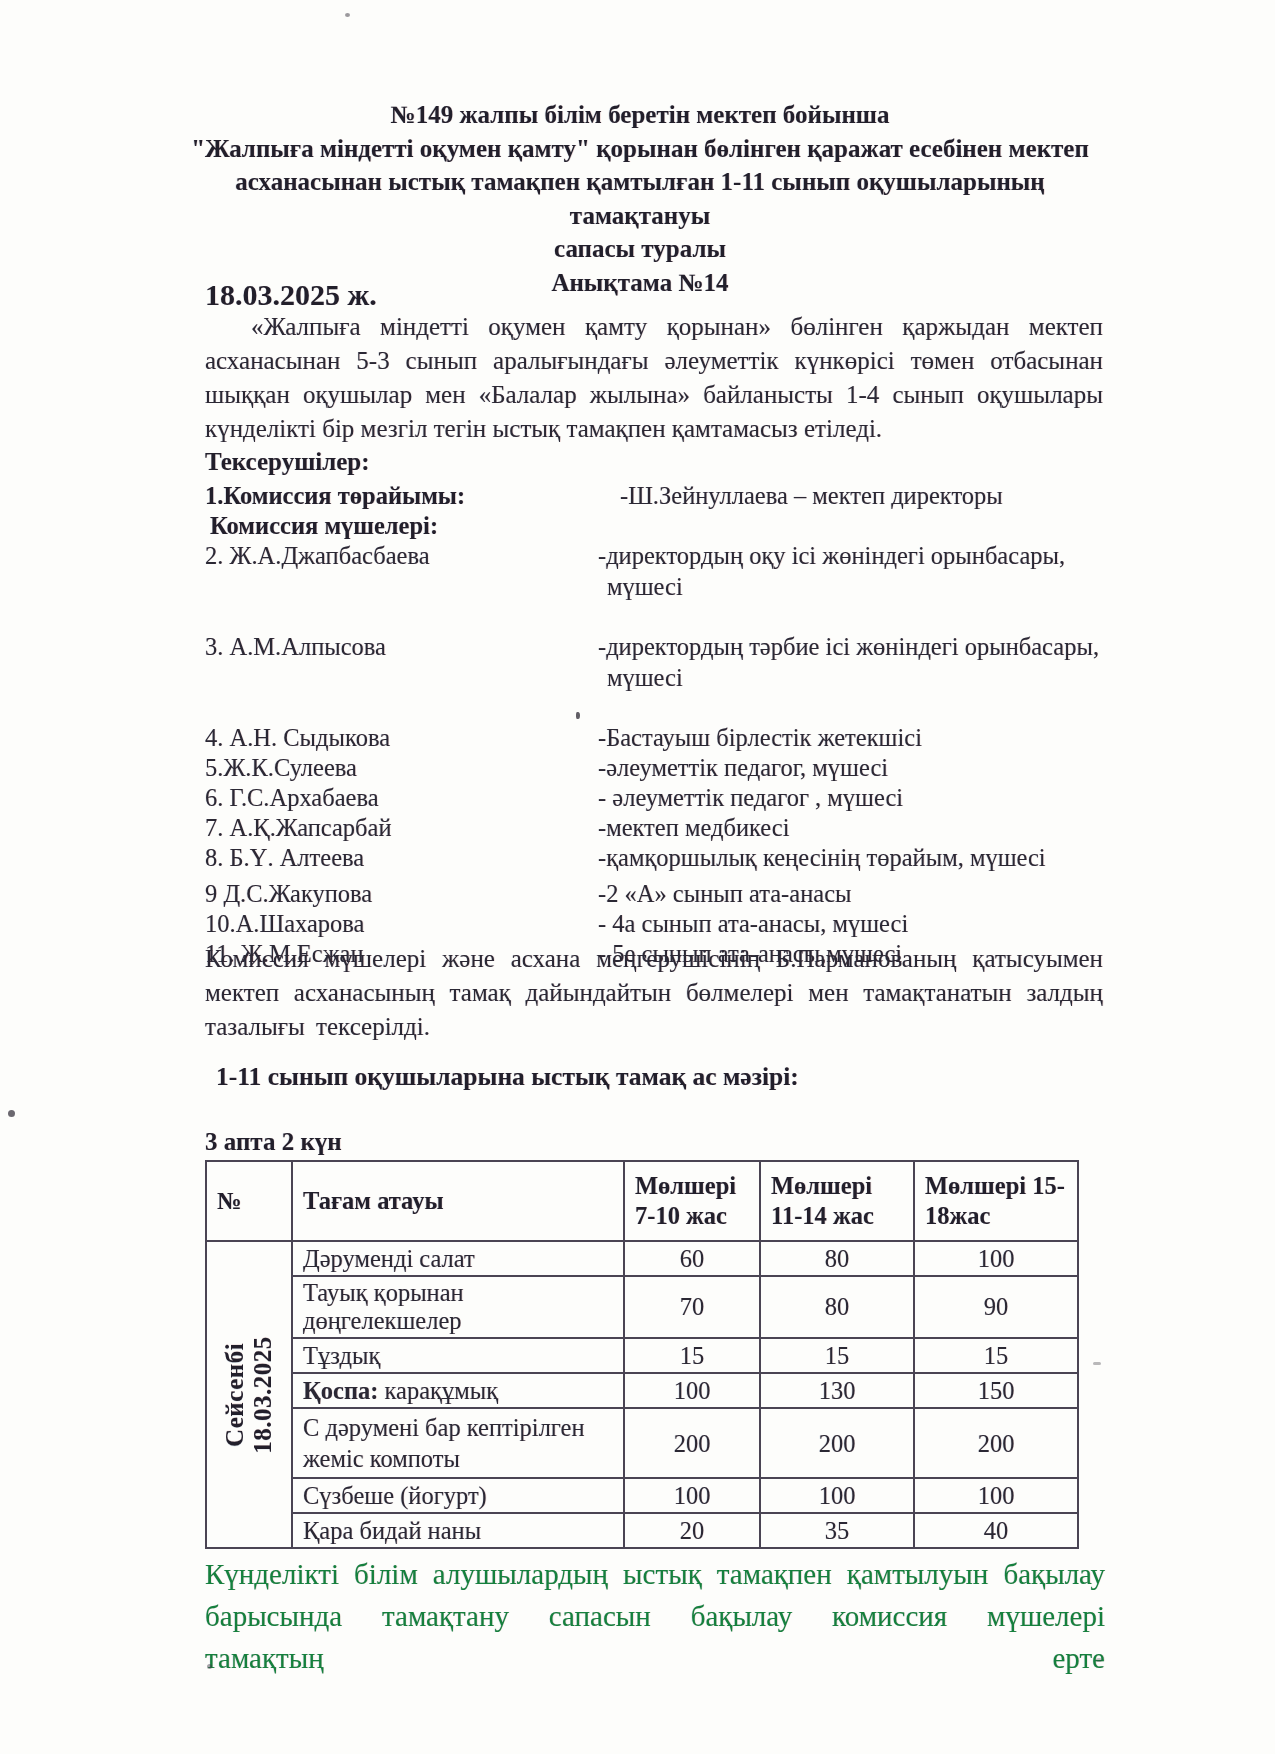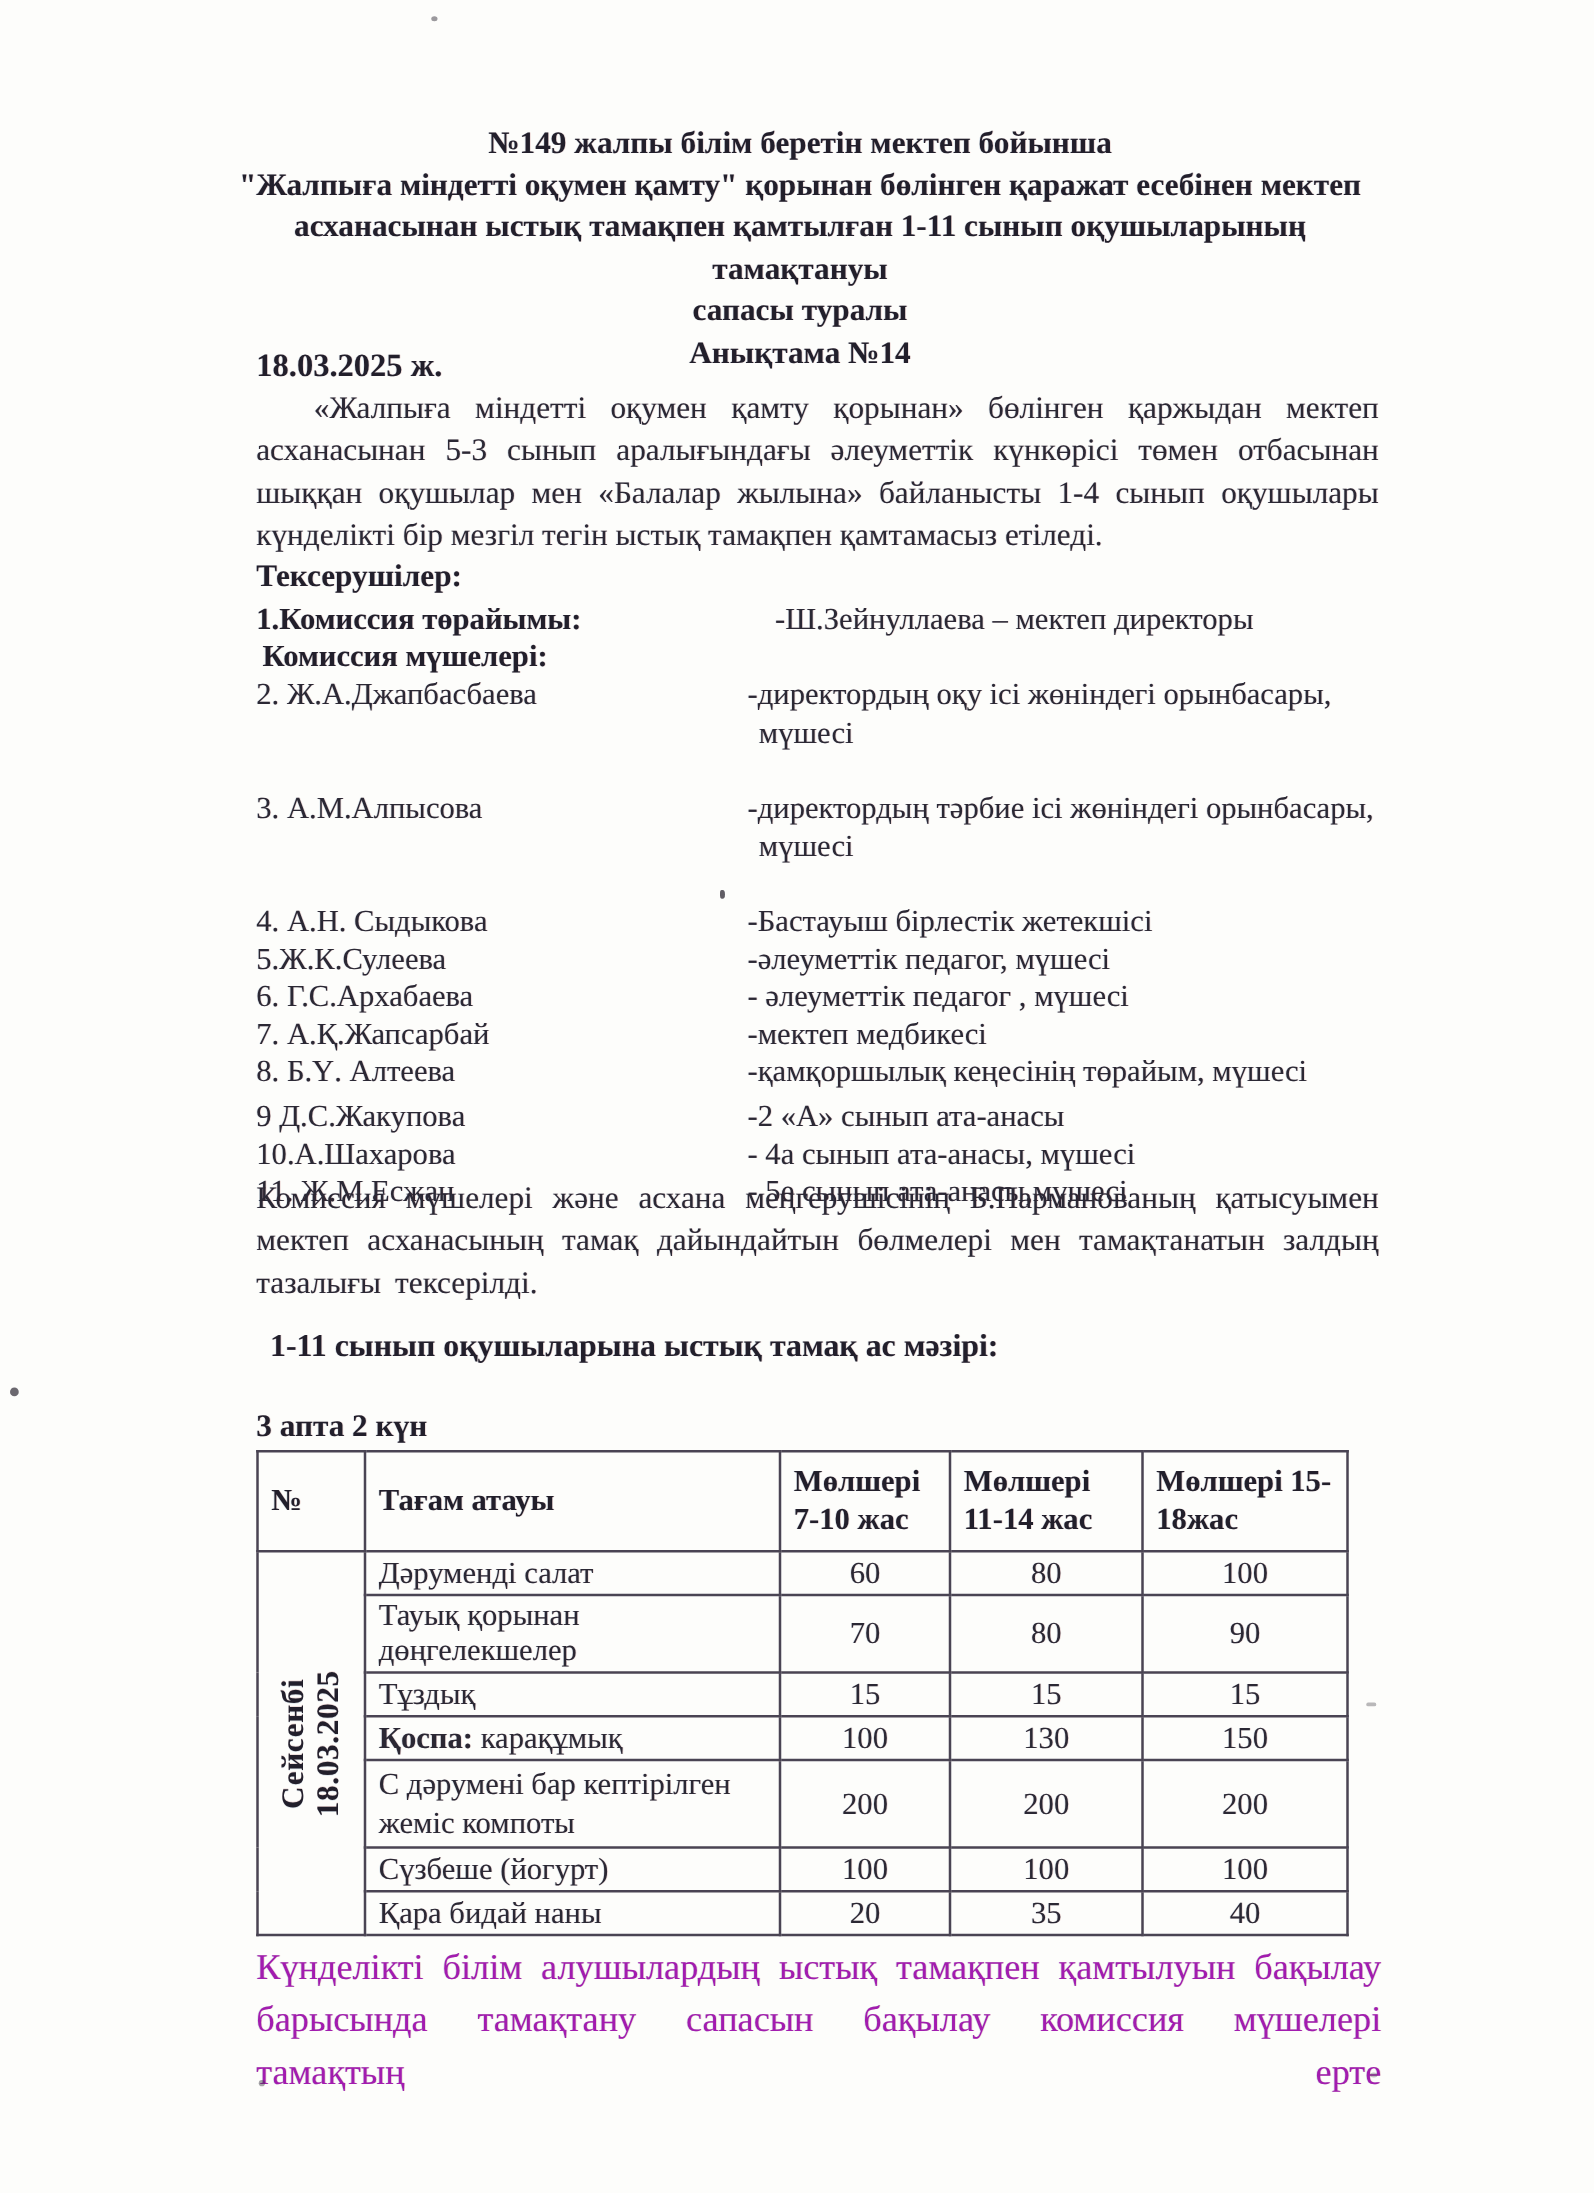--- a/index.html
+++ b/index.html
@@ -13,21 +13,21 @@
   }
   .ink { text-shadow: 0.6px 0 rgba(150,40,40,.18), -0.6px 0 rgba(30,90,140,.16); }
 
   .title-block{
     position:absolute; left:178px; top:98px; width:924px;
     text-align:center; font-weight:bold; font-size:25px; line-height:33.5px;
     color:#221f2b;
   }
   .doc-date{
     position:absolute; left:205px; top:278px;
-    font-weight:bold; font-size:26px; color:#221f2b;
+    font-weight:bold; font-size:30px; color:#221f2b;
   }
   .intro{
     position:absolute; left:205px; top:310px; width:898px;
     font-size:25px; line-height:34px; text-align:justify; text-indent:46px;
   }
   .inspectors{
     position:absolute; left:205px; top:448px;
     font-weight:bold; font-size:25px; color:#221f2b;
   }
   .commission{
@@ -84,21 +84,21 @@
   .day-label{
     position:absolute; left:50%; top:50%;
     transform:translate(-50%,-50%) rotate(-90deg);
     font-weight:bold; font-size:25px; line-height:28px;
     white-space:nowrap; text-align:center; color:#221f2b; letter-spacing:.5px;
   }
   .footer-para{
     position:absolute; left:205px; top:1553px; width:900px;
     font-size:29px; line-height:42px;
     text-align:justify; text-align-last:justify; word-spacing:7px;
-    color:#a21caf;
+    color:#15803d;
   }
 
   .speck{ position:absolute; background:#3a3640; border-radius:50%; opacity:.75; }
   .speck.s1{ left:8px;   top:1110px; width:7px; height:7px; }
   .speck.s2{ left:345px; top:13px;   width:5px; height:4px; opacity:.5; }
   .speck.s3{ left:576px; top:712px;  width:4px; height:7px; border-radius:40% 60% 60% 40%; opacity:.8; }
   .speck.s4{ left:1093px;top:1362px; width:8px; height:3px; border-radius:2px; opacity:.35; }
   .speck.s5{ left:207px; top:1664px; width:5px; height:5px; opacity:.45; }
   .speck.s6{ left:1096px;top:1658px; width:6px; height:4px; opacity:.3; }
 </style>

